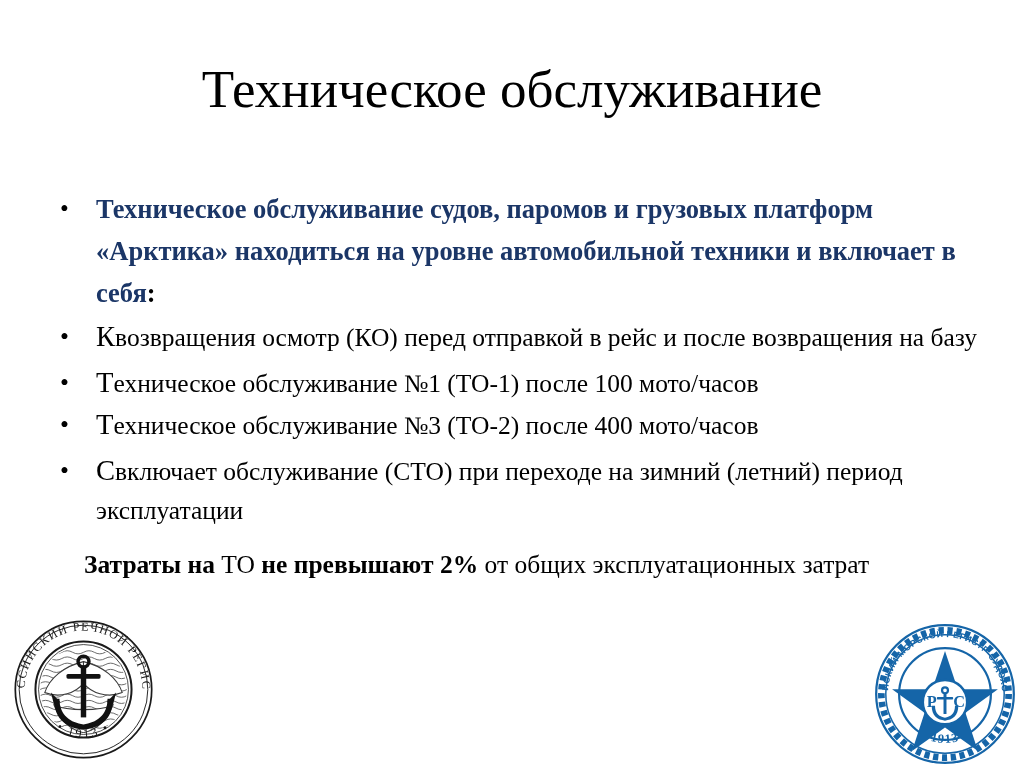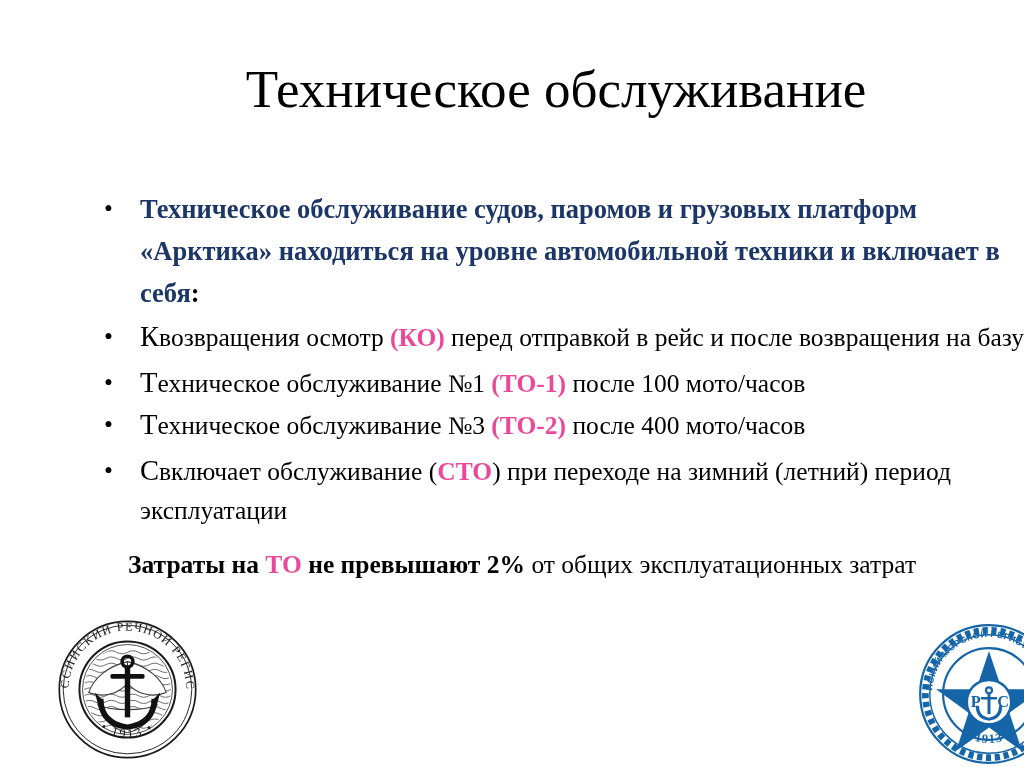--- a/index.html
+++ b/index.html
@@ -15,21 +15,20 @@
     font-family: "Liberation Serif", "DejaVu Serif", serif;
     color: #000000;
     position: relative;
   }
 
   .slide {
     position: relative;
     width: 928px;
     height: 767px;
     background: #ffffff;
-    margin-left: 44px;
   }
 
   
   .slide-title {
     position: absolute;
     left: 0;
     top: 58px;
     width: 1024px;
     text-align: center;
     font-family: "Liberation Serif", "DejaVu Serif", serif;
@@ -99,22 +98,22 @@
   }
   li.bullet.item.spaced {
     margin-bottom: 6px;
   }
 
   
   .cap {
     font-size: 1.12em;
   }
   .navy-bright {
-    color: #ec4899;
-    font-weight: 700;
+    color: #000000;
+    font-weight: 400;
   }
 
   .tail-line {
     position: absolute;
     left: 46px;
     top: 548px;
     width: 960px;
     font-size: 25.5px;
     line-height: 34px;
     color: #000000;

